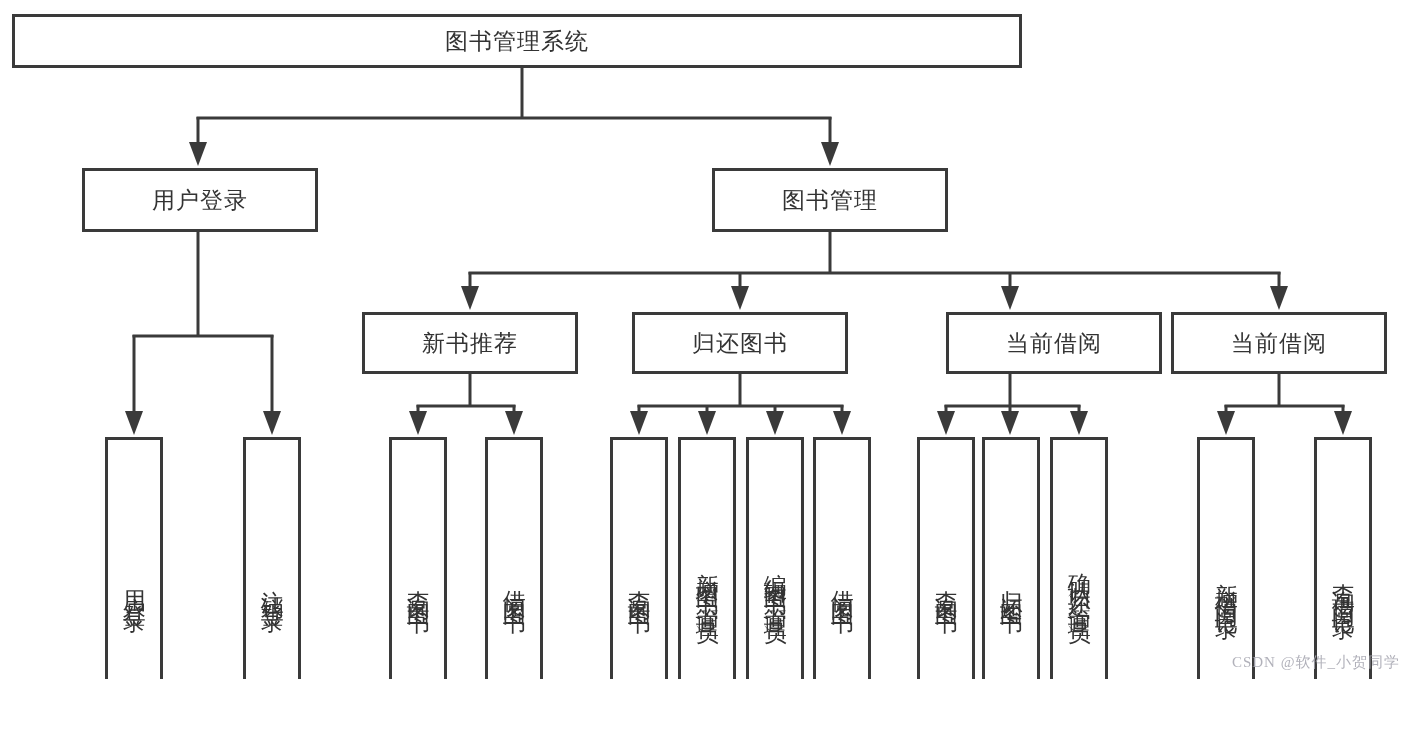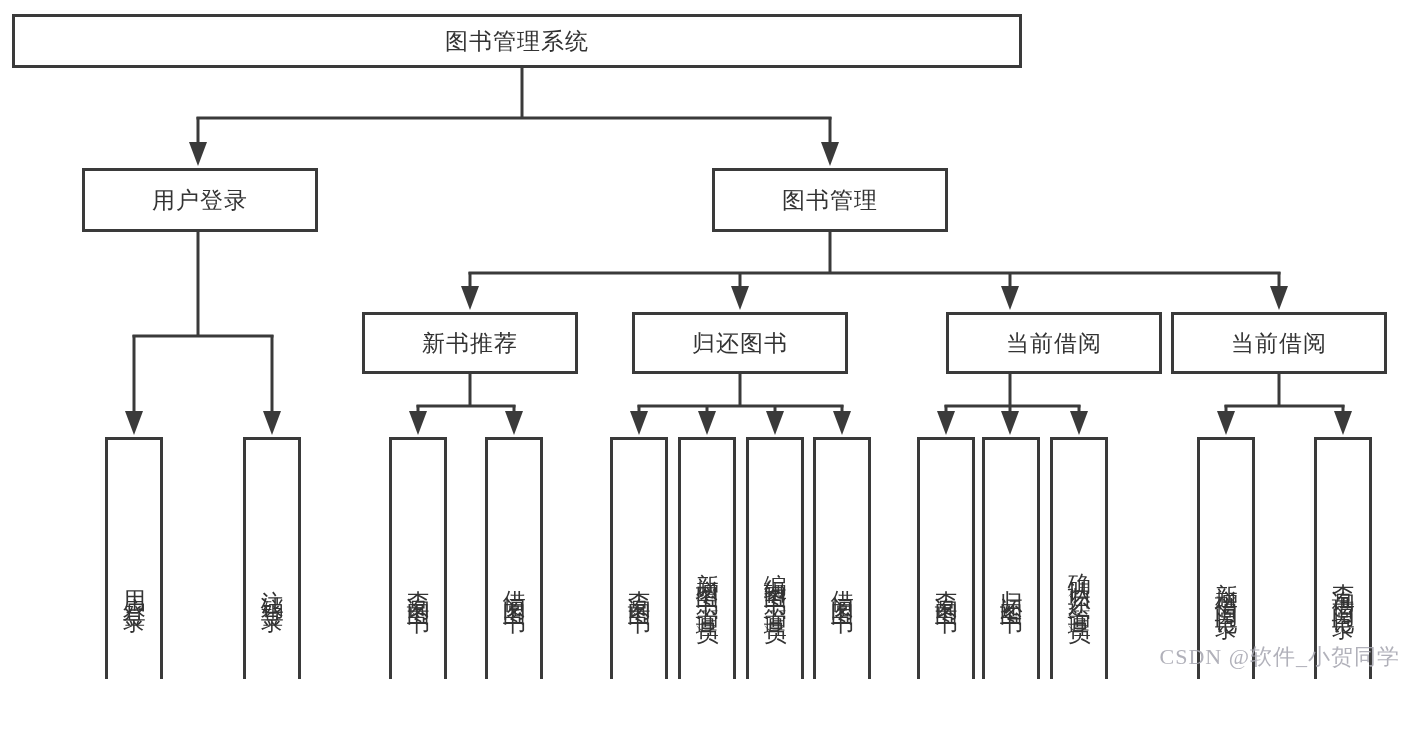--- a/index.html
+++ b/index.html
@@ -41,21 +41,21 @@
   }
   .root   { left: 12px;  top: 14px;  width: 1010px; height: 54px; }
   .lvl2   { top: 168px; width: 236px; height: 64px; }
   .lvl3   { top: 312px; width: 216px; height: 62px; }
   .leaf   { top: 437px; width: 58px;  height: 298px; }
   .watermark {
     position: absolute;
     right: 5px;
     bottom: 7px;
     z-index: 5;
-    font-size: 22px;
+    font-size: 15px;
     color: rgba(168, 168, 178, 0.9);
     letter-spacing: 1px;
     white-space: nowrap;
     margin-top: 48px;
   }
 </style>
 </head>
 <body>
 
 <div class="canvas">

